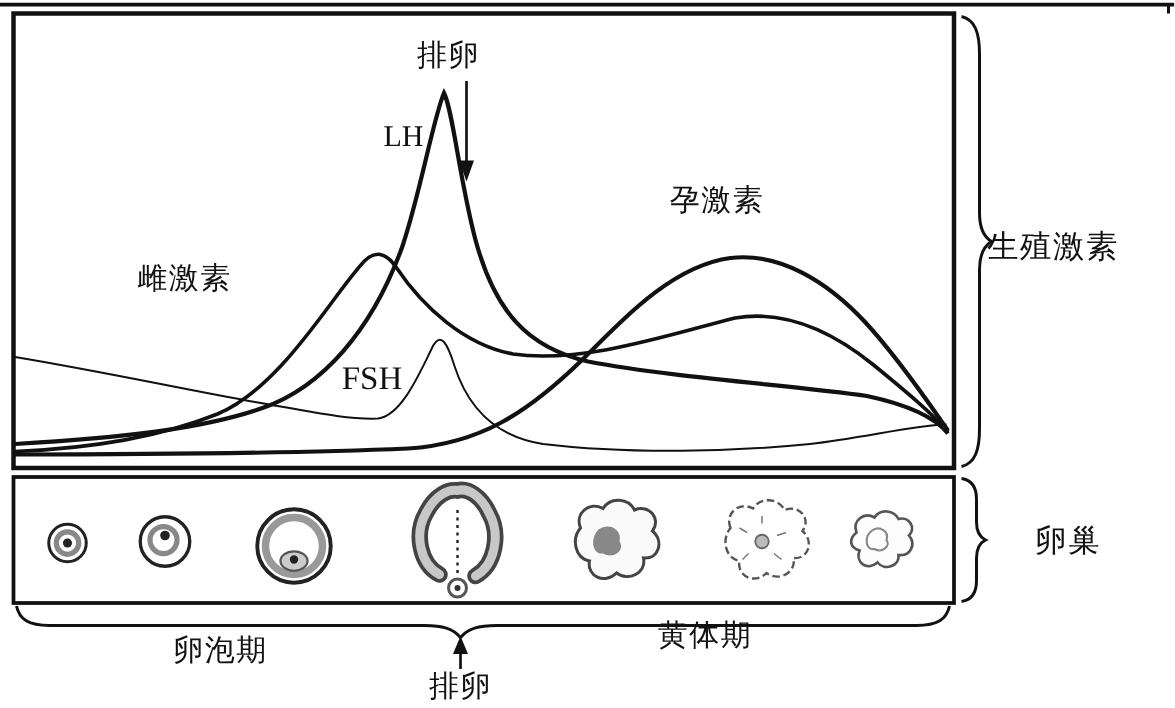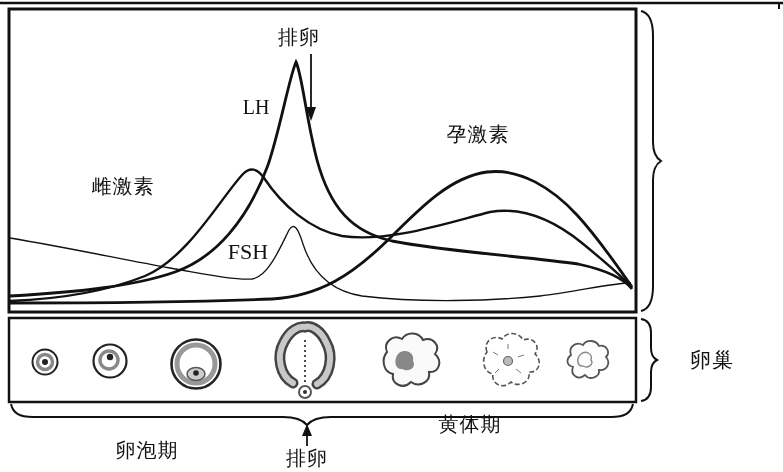--- a/index.html
+++ b/index.html
@@ -119,30 +119,31 @@
     <path d="M 11 404 C 13 413, 19 417, 33 417 L 283 417 C 295 417, 302 419, 307 425 C 312 419, 319 417, 331 417 L 611 417 C 625 417, 631 413, 633 404" fill="none" stroke="#111" stroke-width="2"></path>
 
     <g>
       <line x1="307" y1="446" x2="307" y2="431" stroke="#111" stroke-width="1.8"></line>
       <polygon points="307,424 302,436 312,436" fill="#111"></polygon>
     </g>
   </svg>
 
   <span class="lbl centered fs20" style="left:299px; top:26px;">排卵</span>
 
-  <span class="lbl centered fs20" style="left:256px; top:80px; letter-spacing:0;margin-top:16px;">LH</span>
+  <span class="lbl centered fs20" style="left:269px; top:80px; letter-spacing:0;">LH</span>
 
   <span class="lbl centered fs20" style="left:478px; top:123px;">孕激素</span>
 
   <span class="lbl centered fs20" style="left:123px; top:175px;text-align:center;">雌激素</span>
 
   <span class="lbl centered fs19" style="left:248px; top:240px; letter-spacing:0;">FSH</span>
 
+  <span class="lbl fs21" style="left:658px; top:153px;">生殖激素</span>
 
   <span class="lbl fs21" style="left:658px; top:349px;margin-left:32px;">卵巢</span>
 
-  <span class="lbl centered fs20" style="left:147px; top:423px;margin-top:16px;">卵泡期</span>
+  <span class="lbl centered fs20" style="left:147px; top:423px;">卵泡期</span>
 
   <span class="lbl centered fs20" style="left:307px; top:447px;">排卵</span>
 
   <span class="lbl centered fs20" style="left:470px; top:413px;">黄体期</span>
 
 </div>
 
 </body></html>

